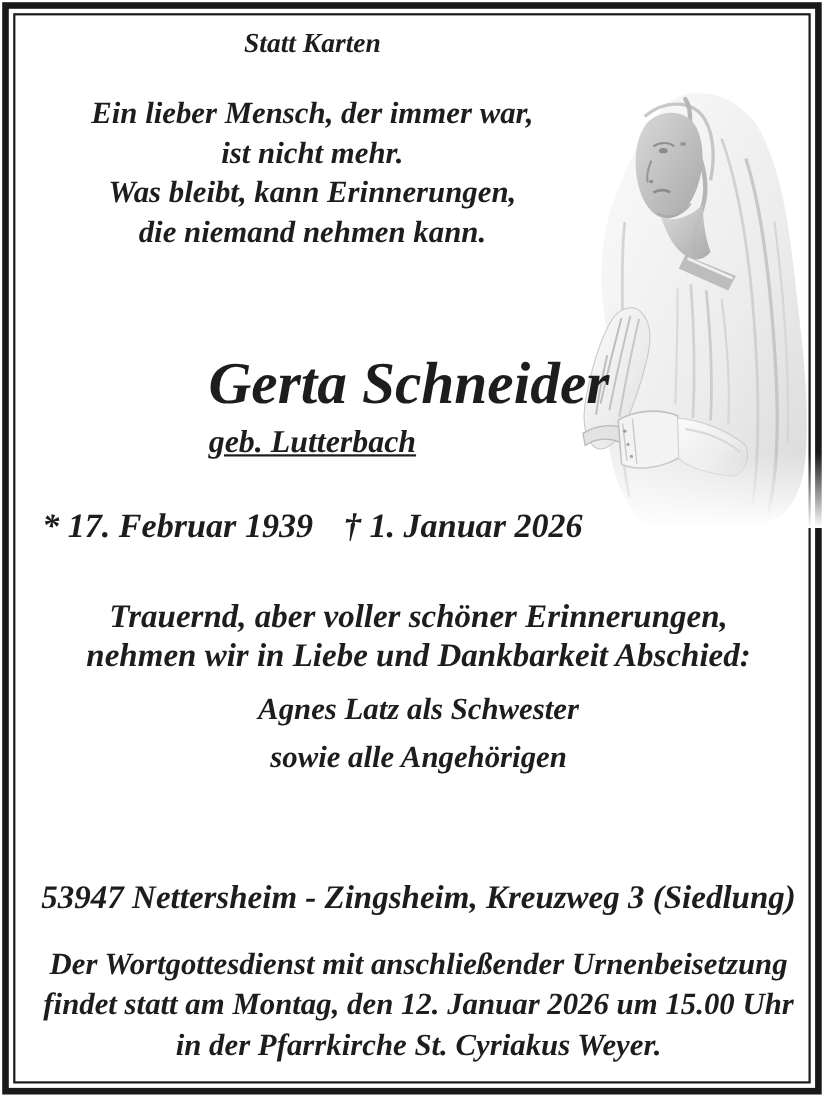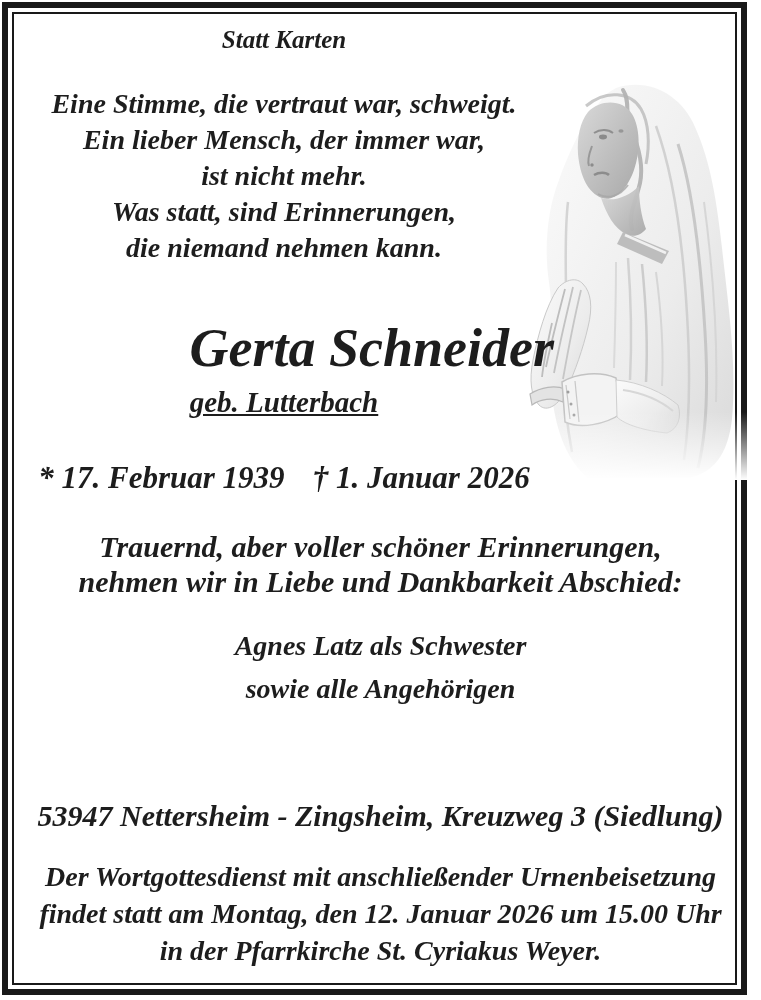--- a/index.html
+++ b/index.html
@@ -26,42 +26,41 @@
   .block{position:absolute;text-align:center;white-space:nowrap;}
   .col-left{left:14px;width:540px;}
   .full{left:14px;width:733px;}
 
   .preface{top:26px;font-size:25px;}
   .poem{top:86px;font-size:28px;line-height:36px;}
   .name{top:316px;font-size:54px;line-height:64px;margin:0;font-weight:bold;text-align:right;}
   .maiden{top:386px;font-size:29px;text-decoration:underline;}
   .dates{top:432px;font-size:31px;margin-top:28px;}
   .dates .death{margin-left:28px;}
-  .farewell{top:529px;font-size:30px;line-height:35px;}
+  .farewell{top:543px;font-size:30px;line-height:35px;}
   .mourners{top:624px;font-size:28px;line-height:43px;}
   .address{top:799px;font-size:30px;}
   .service{top:858px;font-size:28px;line-height:37px;}
 
   .statue{position:absolute;left:528px;top:82px;width:222px;height:398px;}
   .statue svg{display:block;width:100%;height:100%;}
 </style>
 </head>
 <body>
 
 <div class="page">
   <div class="frame-outer"></div>
   <div class="frame-inner"></div>
 
   <div class="block col-left preface">Statt Karten</div>
 
   <div class="block col-left poem">
-    <div>Eine Stimme, die vertraut war, schweigt.</div>
     <div>Ein lieber Mensch, der immer war,</div>
     <div>ist nicht mehr.</div>
-    <div>Was statt, sind Erinnerungen,</div>
+    <div>Was bleibt, kann Erinnerungen,</div>
     <div>die niemand nehmen kann.</div>
   </div>
 
   <div class="statue">
     <svg viewBox="0 0 222 398" xmlns="http://www.w3.org/2000/svg">
       <defs>
         <linearGradient id="veilG" x1="0" y1="0" x2="1" y2="1">
           <stop offset="0" stop-color="#fbfbfb"></stop>
           <stop offset="0.6" stop-color="#ececec"></stop>
           <stop offset="1" stop-color="#d9d9d9"></stop>

